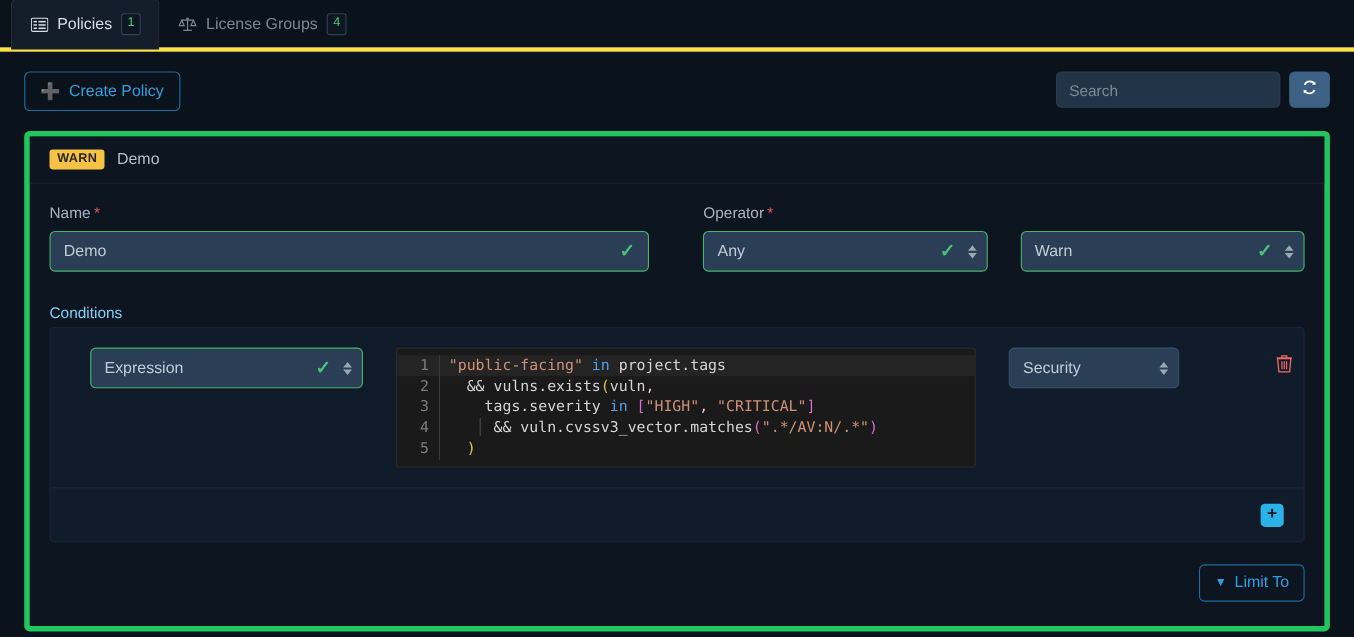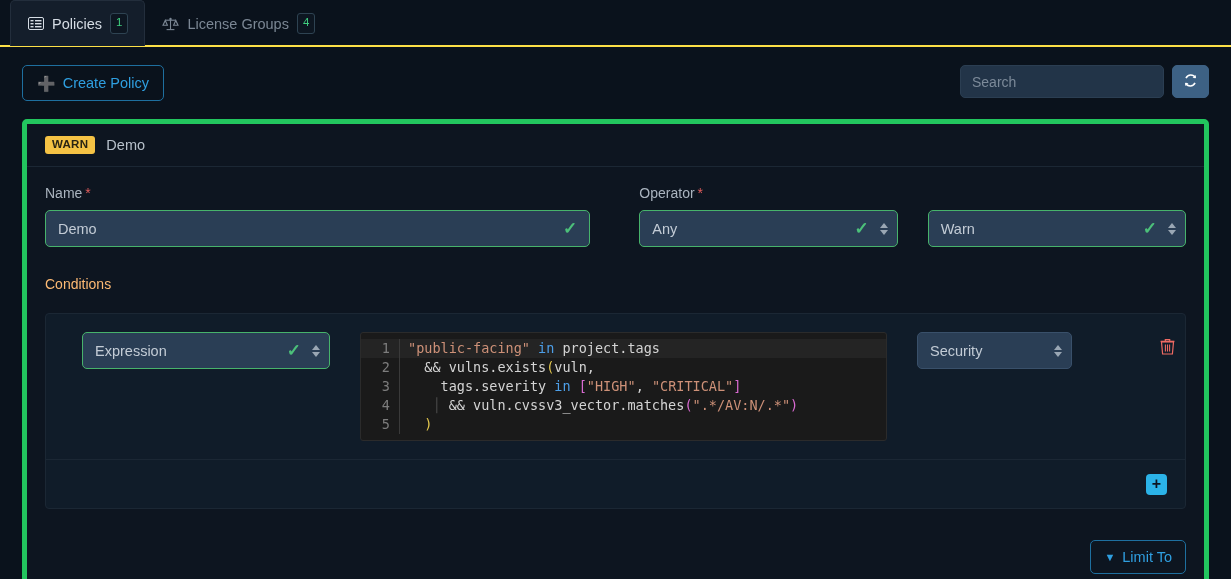--- a/index.html
+++ b/index.html
@@ -11,23 +11,23 @@
     overflow: hidden;
     font-family: "Liberation Sans", sans-serif;
     color: #b9c2cc;
   }
 
   
   .tabbar {
     position: relative;
     height: 47px;
     background: #0a121c;
-    border-bottom: 2px solid #fde047;
-    display: flex;
-    align-items: flex-start;
+    border-bottom: 4px solid #fde047;
+    display: flex;
+    align-items: center;
     padding-left: 10px;
     box-sizing: border-box;
   }
   .tab {
     display: flex;
     align-items: center;
     gap: 8px;
     height: 46px;
     padding: 0 16px;
     box-sizing: border-box;
@@ -211,28 +211,28 @@
     width: 0; height: 0;
     border-left: 4px solid transparent;
     border-right: 4px solid transparent;
   }
   .spinner i.up { border-bottom: 5px solid #9aa7b4; }
   .spinner i.down { border-top: 5px solid #9aa7b4; }
 
   
   .cond-label {
     font-size: 14px;
-    color: #fdba74;
-    margin: 29px 0 21px 0;
+    color: #7dd3fc;
+    margin: 29px 0 5px 0;
   }
   .cond-panel {
     border: 1px solid #1b2734;
     border-radius: 4px;
     background: #101c29;
-    margin-bottom: 31px;
+    margin-bottom: 20px;
   }
   .cond-row {
     display: flex;
     align-items: flex-start;
     padding: 18px 0 18px 36px;
     gap: 30px;
     border-bottom: 1px solid #1b2734;
   }
   .cond-type { width: 248px; flex: 0 0 auto; }
 

